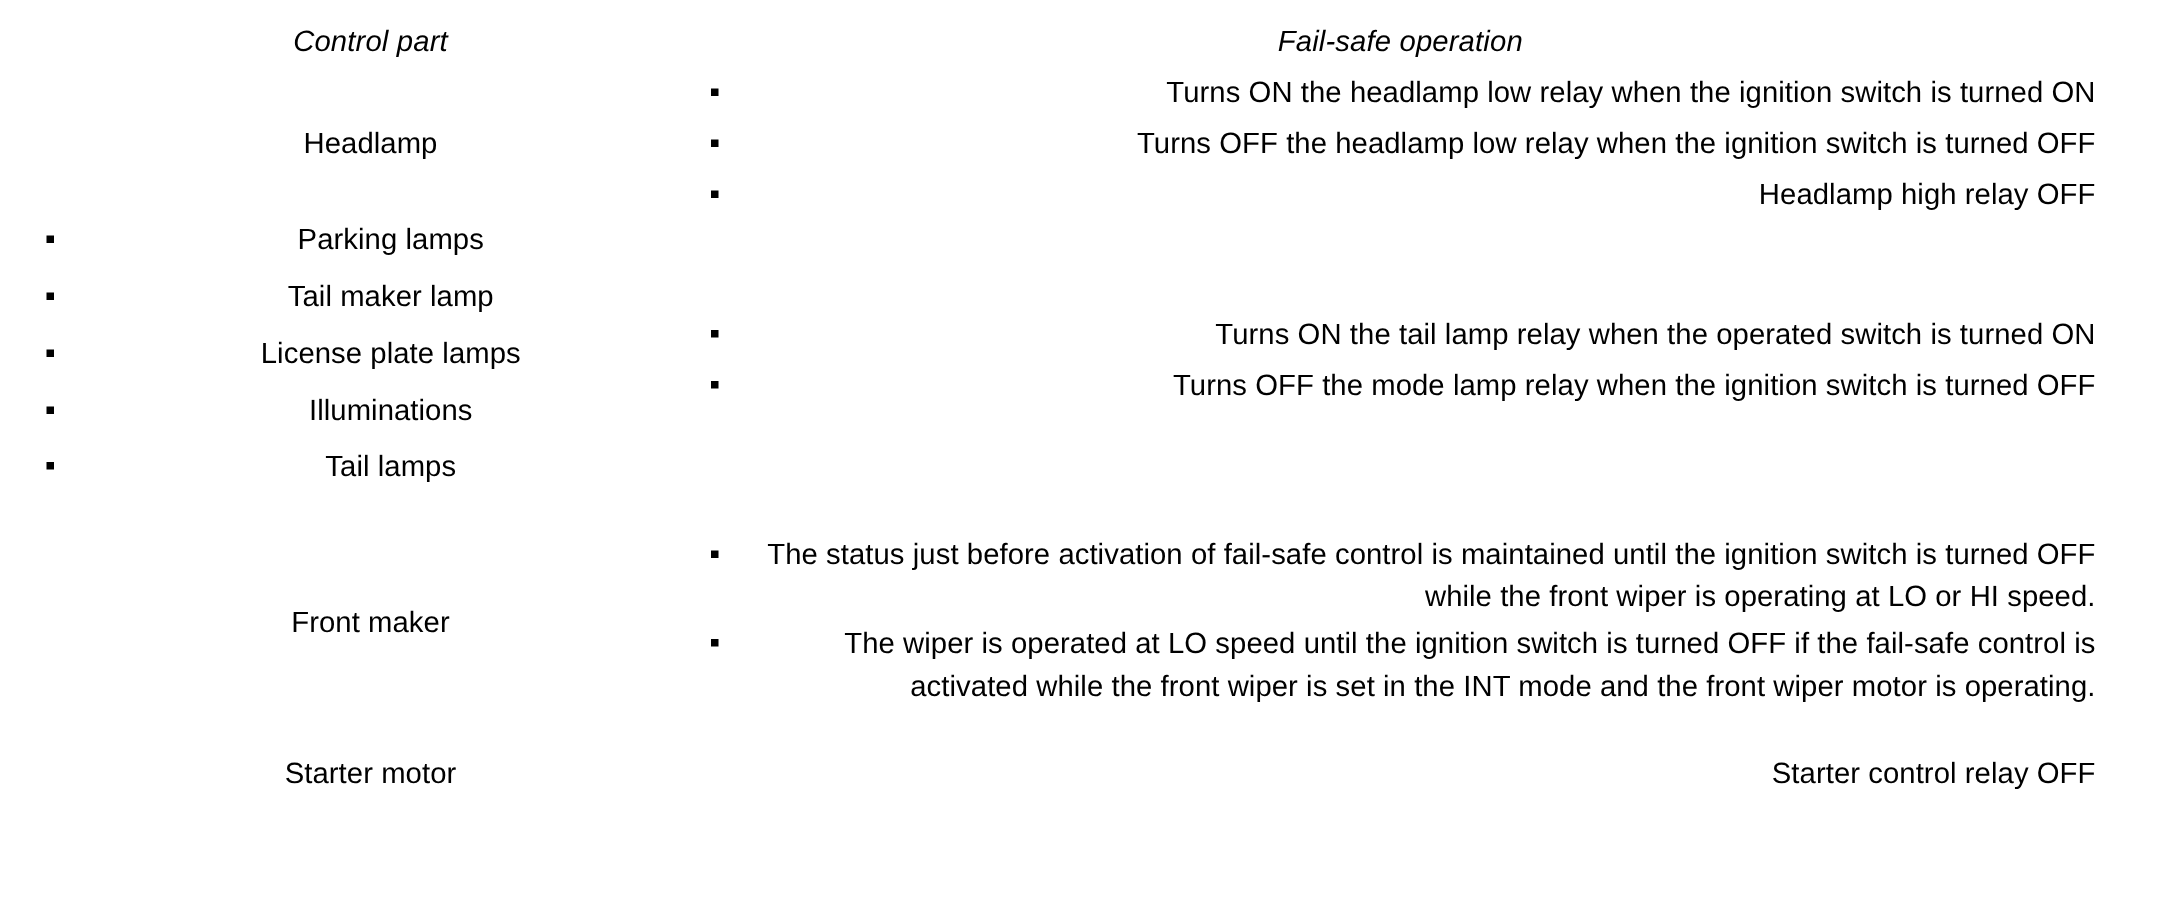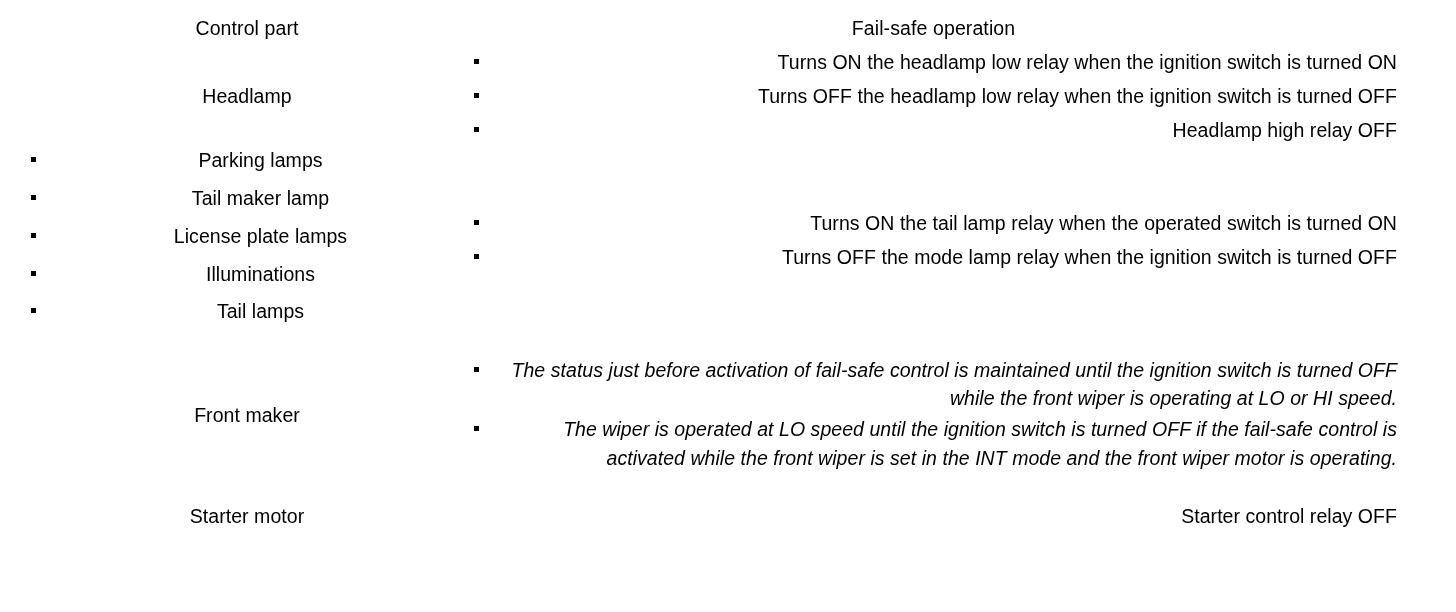--- a/index.html
+++ b/index.html
@@ -55,20 +55,21 @@
   
   .col-div { border-left: 1.6px solid #000; }
 
   
   thead th {
     text-align: center;
     font-weight: normal;
     height: 37px;
     font-size: 19.5px;
     letter-spacing: 0.1px;
+    font-style: italic;
   }
 
   
   td.part-cell {
     text-align: center;
     padding-left: 14px;
     padding-right: 10px;
   }
   td.op-cell {
     text-align: right;
@@ -101,21 +102,21 @@
     content: "";
     position: absolute;
     left: 4px;
     top: 11px;
     width: 5px;
     height: 5px;
     background: #000;
   }
 
   
-  ul.blist.wrapped li { margin-bottom: 2px; font-style: italic; }
+  ul.blist.wrapped li { margin-bottom: 2px; }
 
   
   ul.blist.part-list li {
     margin-bottom: 9px;
     padding-left: 27px;
   }
   ul.blist.part-list li::before { left: 7px; }
 
   
   .row-headlamp td    { height: 99px;  }

